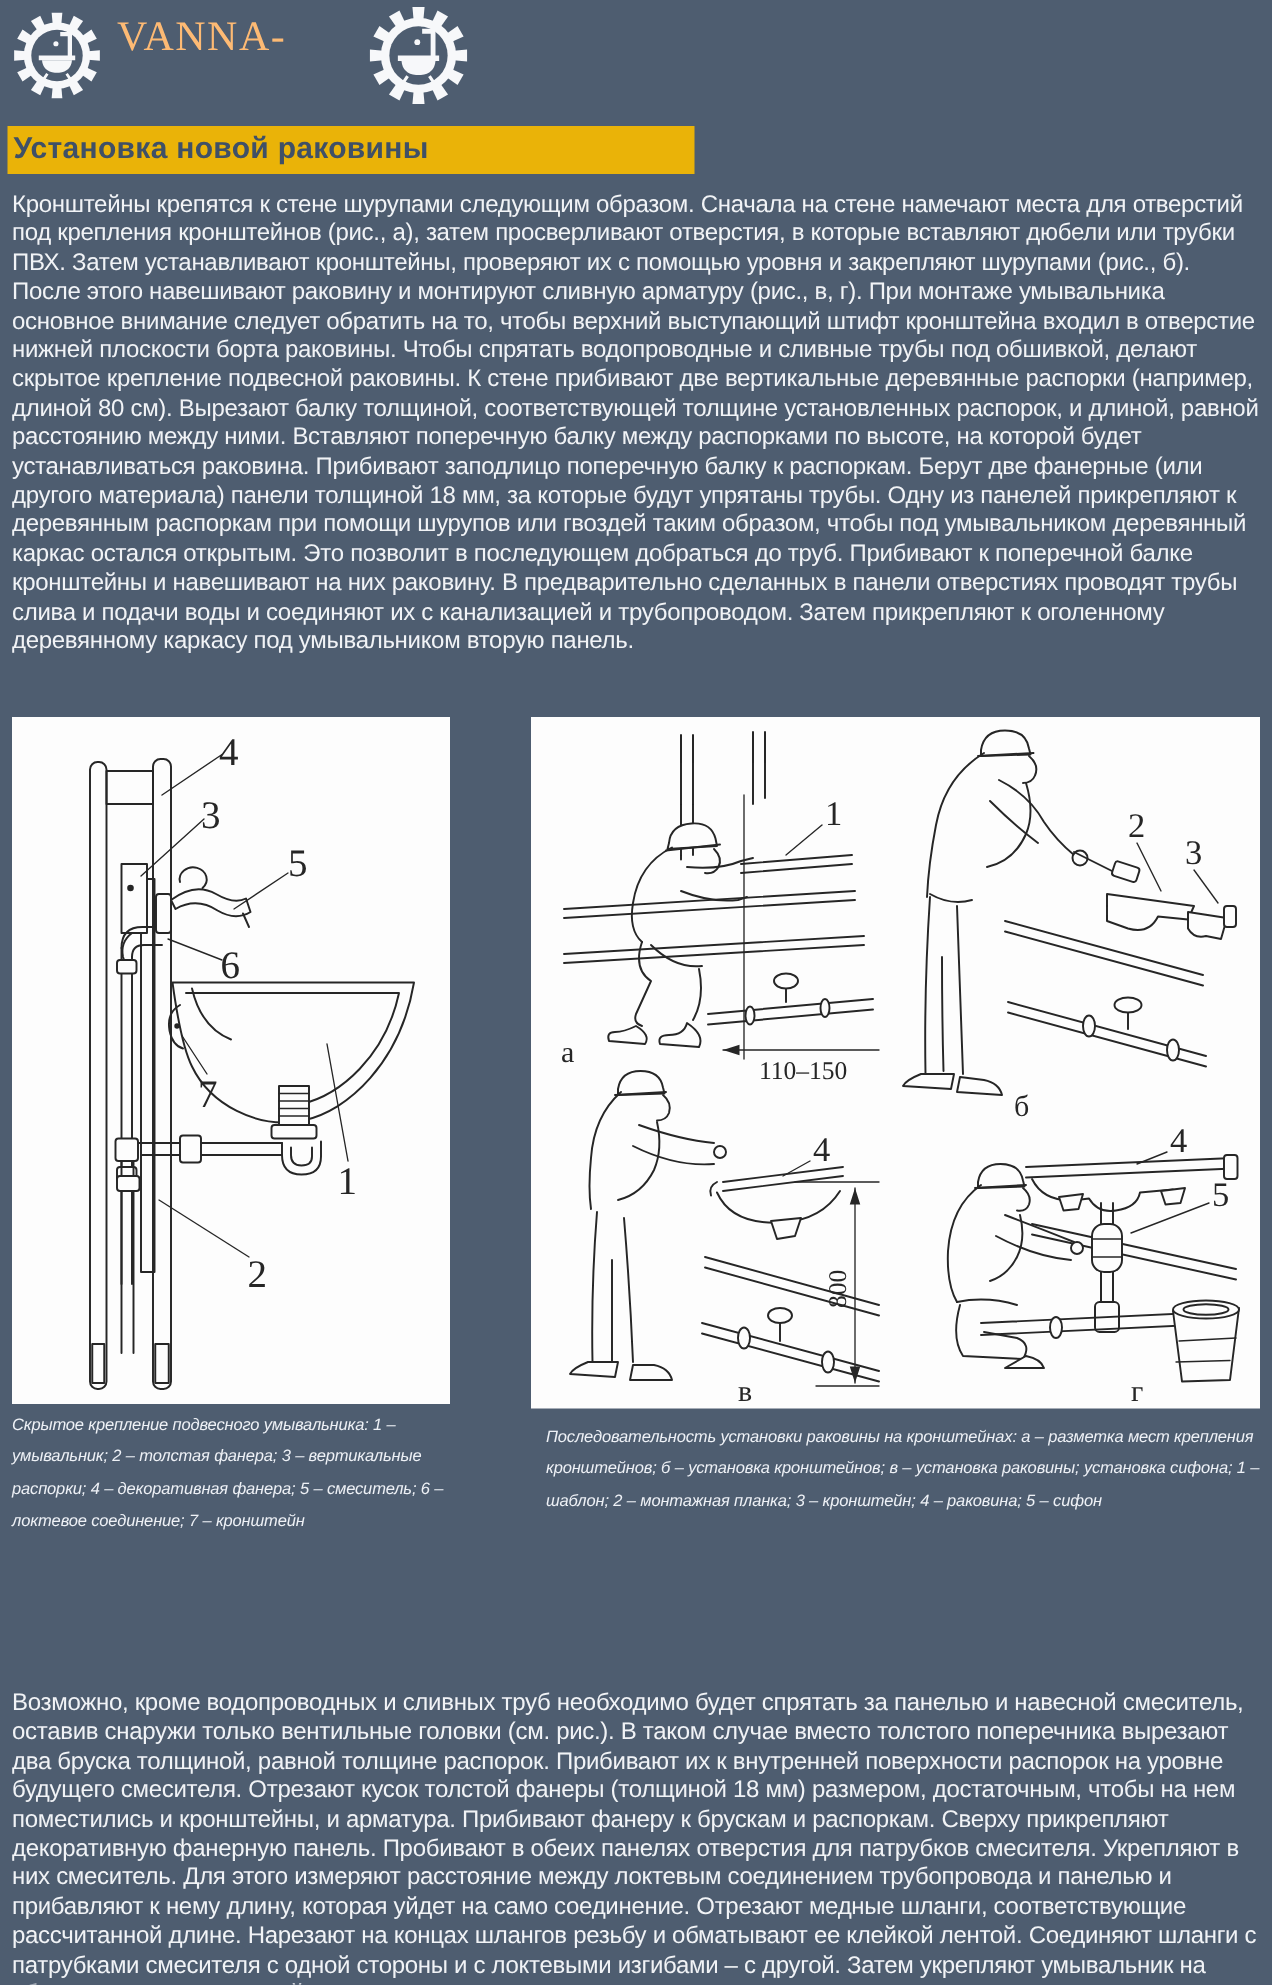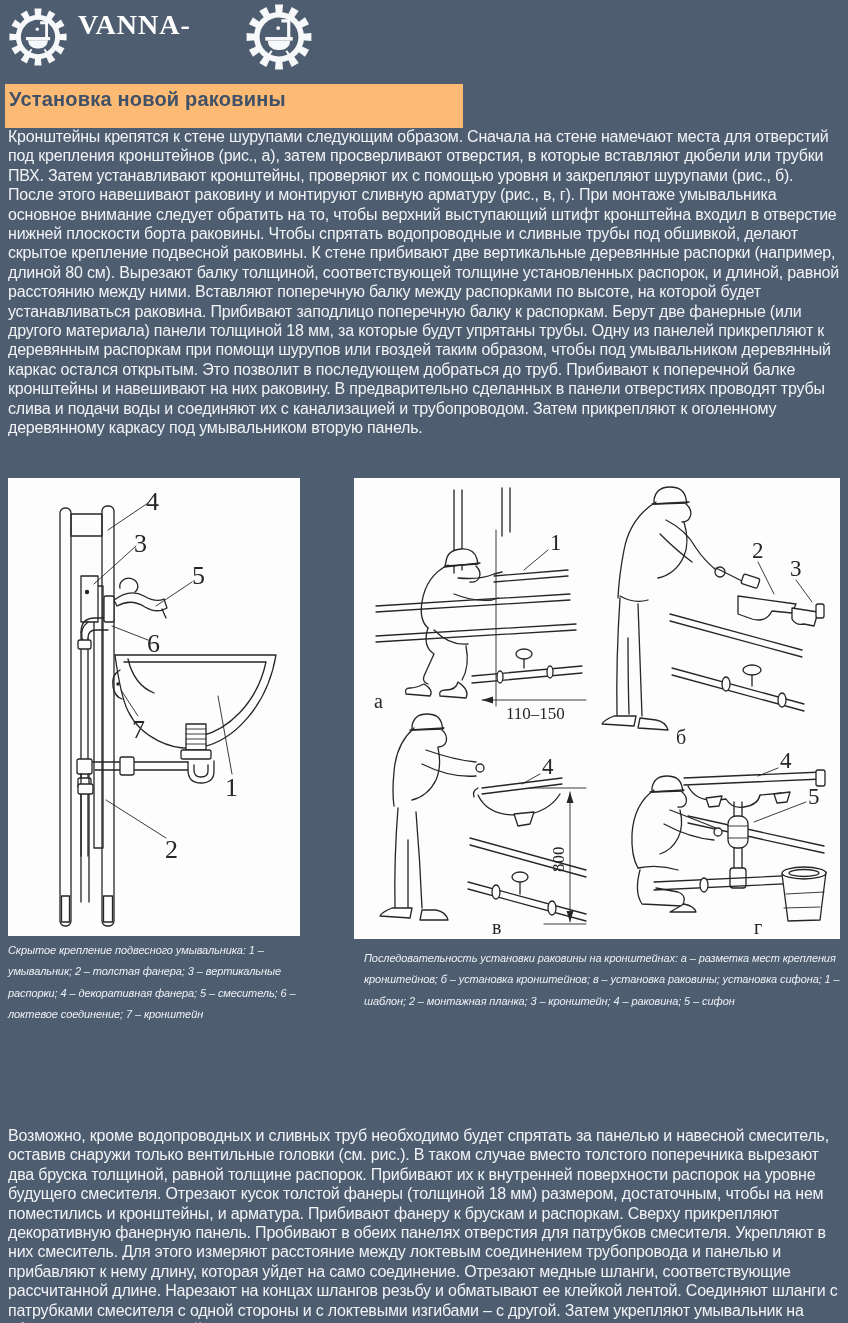--- a/index.html
+++ b/index.html
@@ -8,29 +8,29 @@
     background:#4e5d70;
     font-family:"Liberation Sans",sans-serif;
   }
   
   .logo{position:absolute;left:0;top:0;width:400px;height:80px;}
   .gear{position:absolute;}
   .gear-left{left:8px;top:5px;}
   .gear-right{left:245px;top:3px;}
   .logo-text{
     position:absolute;left:78px;top:9px;
-    font-family:"Liberation Serif",serif;font-weight:bold;
-    font-size:28px;line-height:31px;color:#ffffff;letter-spacing:1px;
+    font-family:"Liberation Serif",serif;font-weight:normal;
+    font-size:28px;line-height:31px;color:#fdba74;letter-spacing:1px;
     white-space:nowrap;
     text-align:right;
   }
   
   .title-band{
-    position:absolute;left:5px;top:84px;width:458px;height:44px;
-    background:#fdba74;
+    position:absolute;left:5px;top:84px;width:458px;height:32px;
+    background:#eab308;
   }
   .title-band h1{
     margin:0;padding:4px 0 0 4px;
     font-size:20px;font-weight:bold;color:#3f5067;letter-spacing:.2px;
   }
   
   .paragraph{
     position:absolute;left:8px;width:834px;
     font-size:16px;line-height:19.4px;
     color:#f1f3f6;letter-spacing:-.2px;

